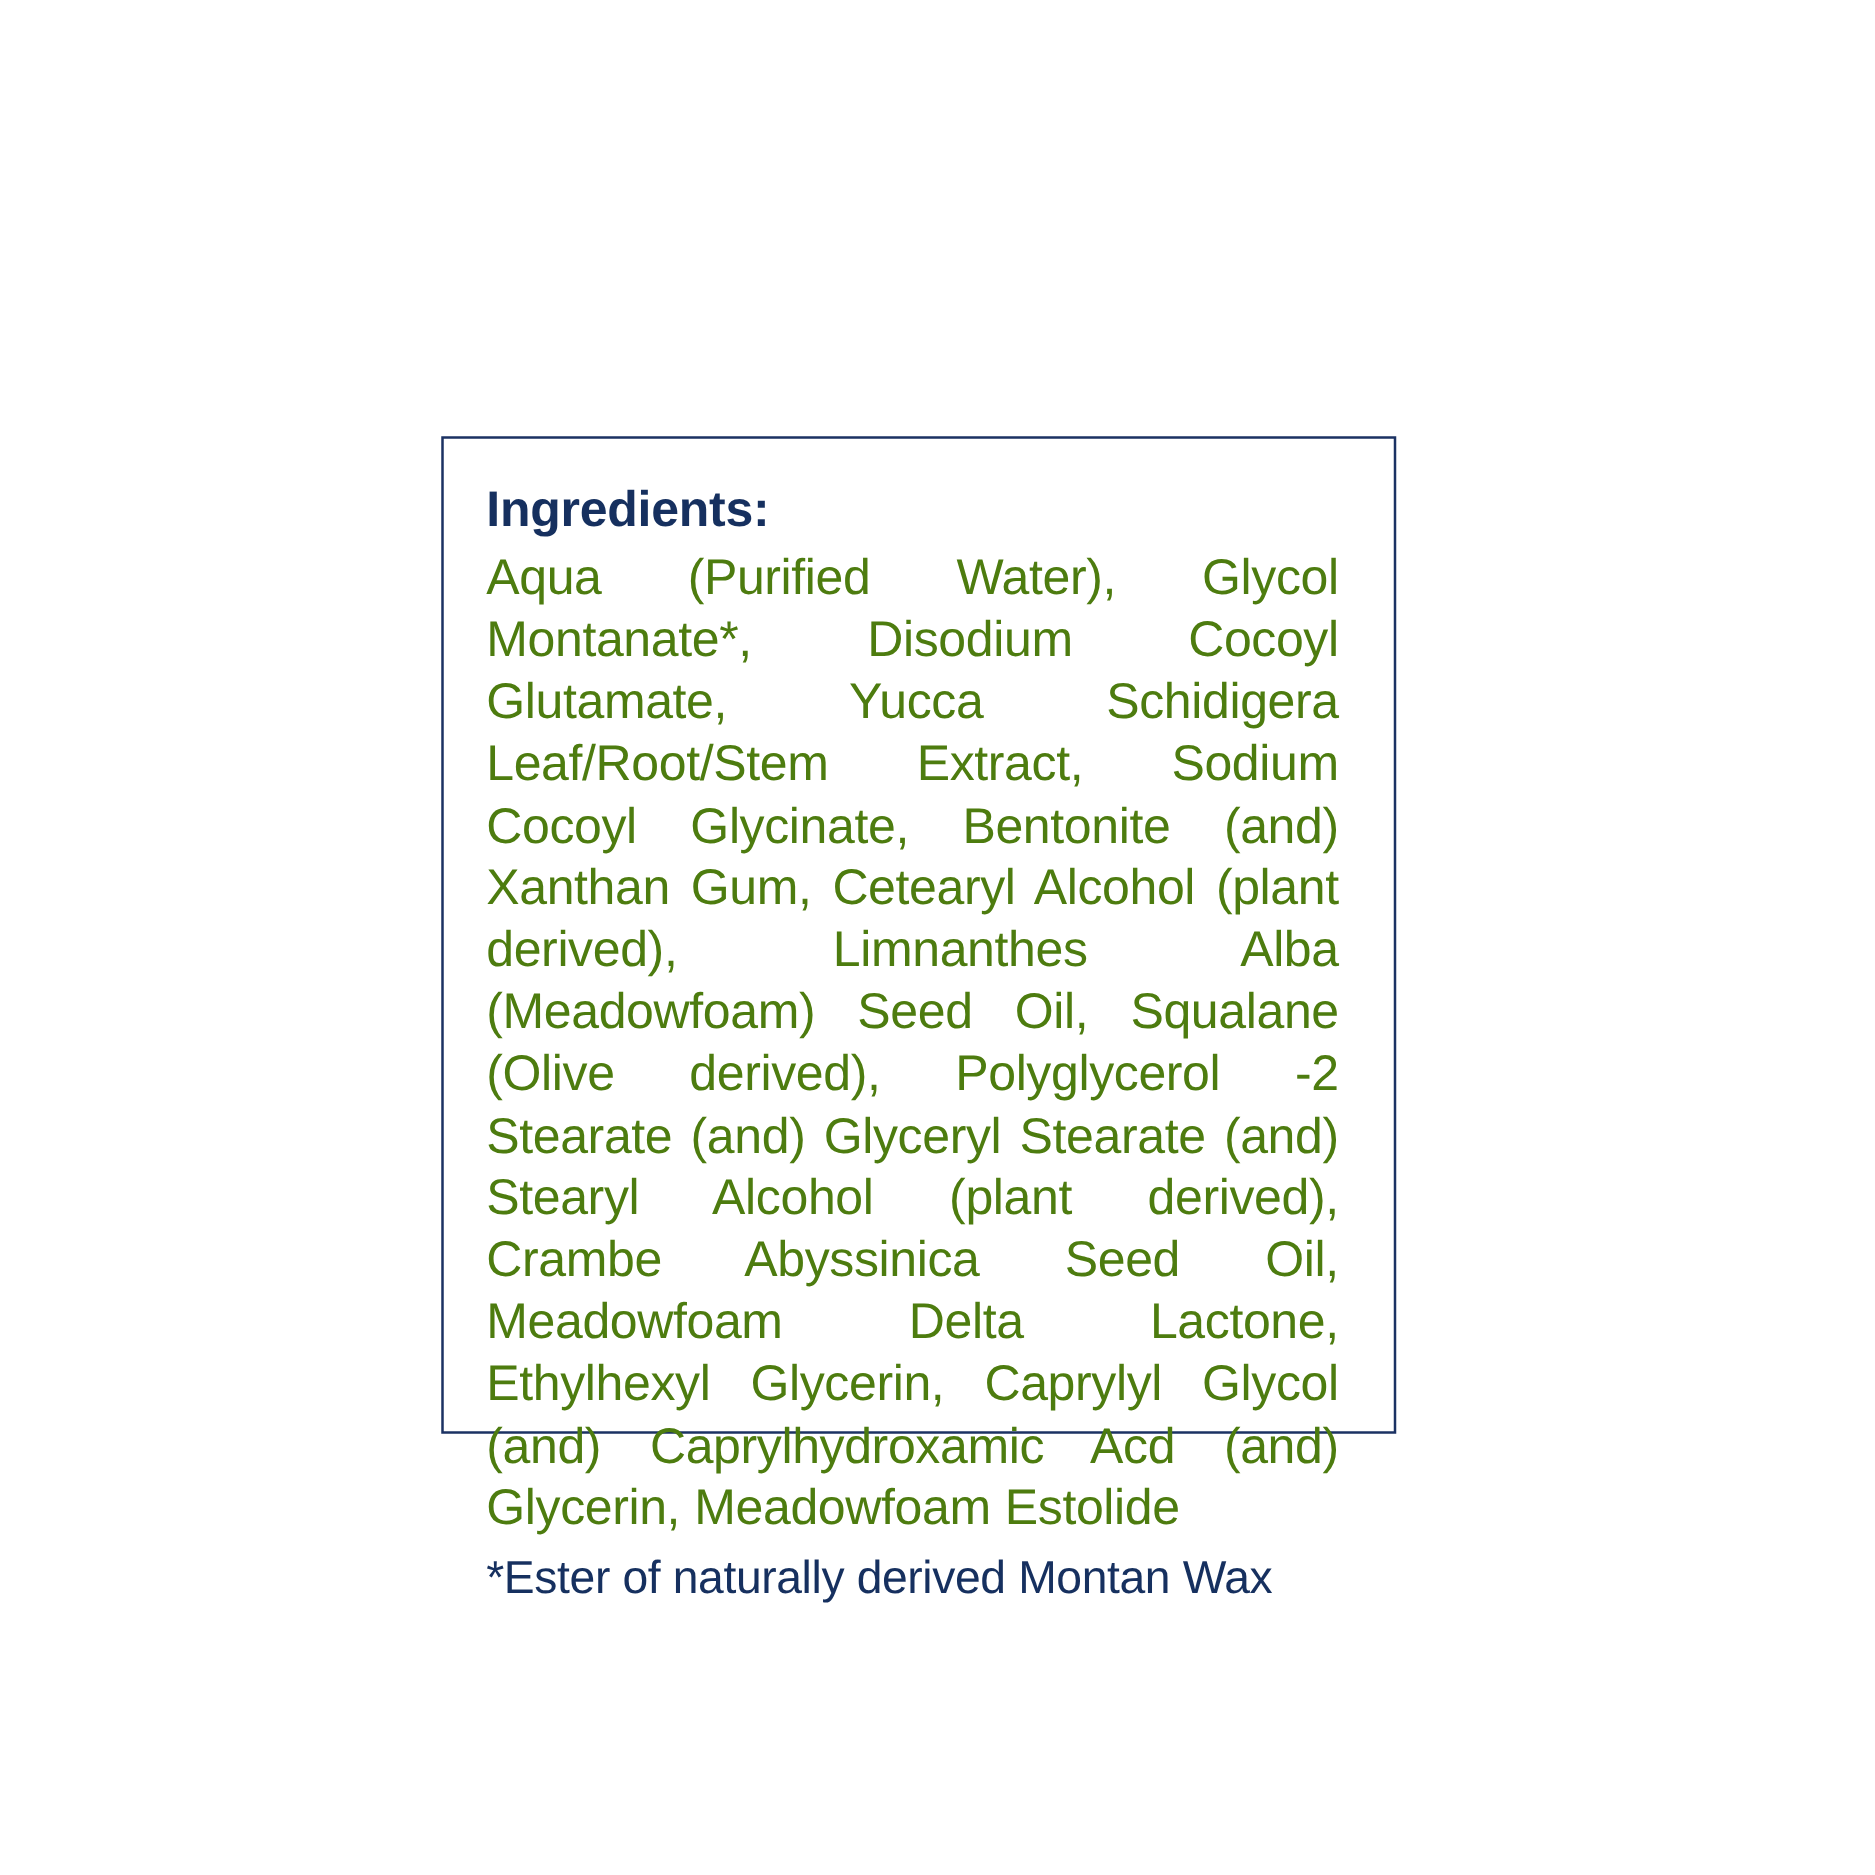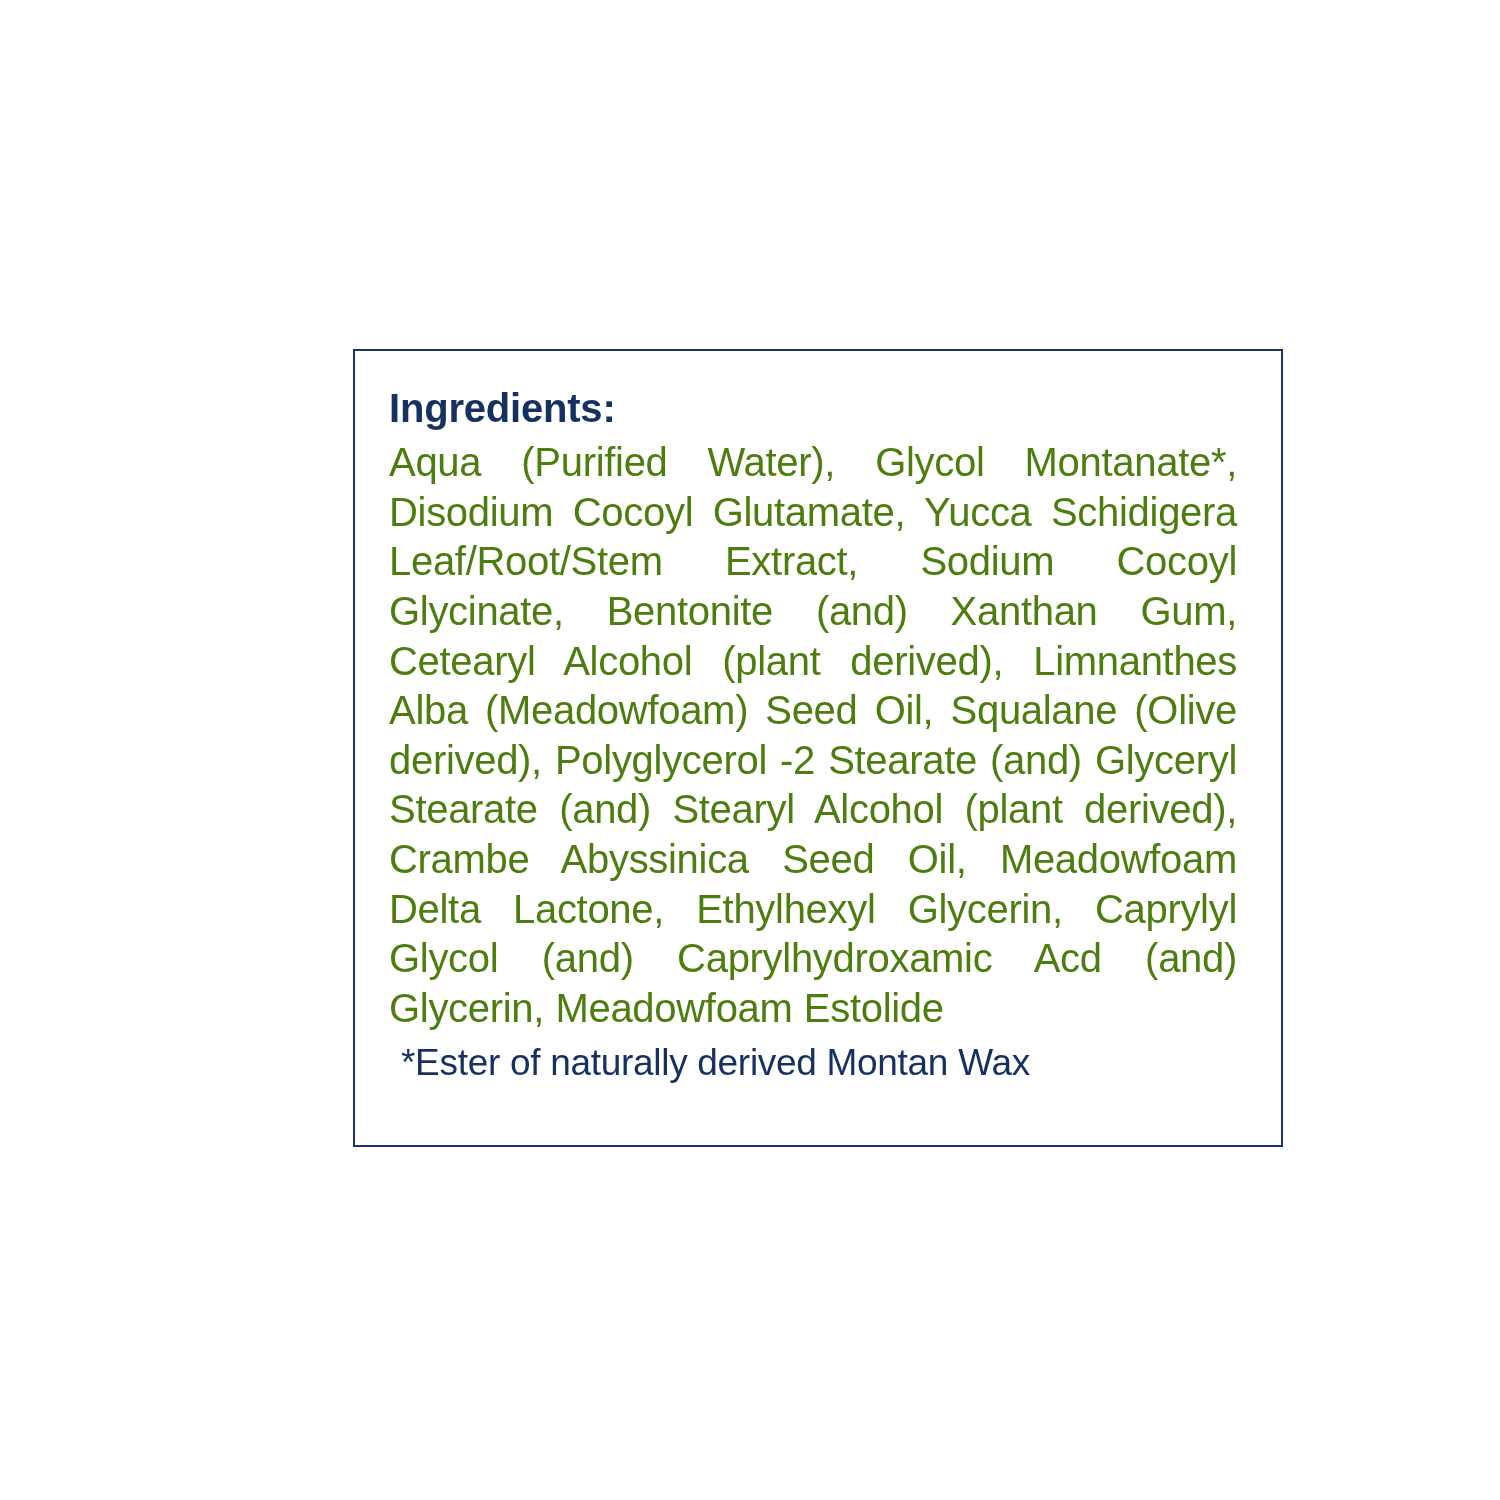--- a/index.html
+++ b/index.html
@@ -12,21 +12,21 @@
     height: 1500px;
     position: relative;
     font-family: "Liberation Sans", sans-serif;
     -webkit-font-smoothing: antialiased;
   }
 
   #ingredients-panel {
     position: absolute;
     left: 353px;
     top: 349px;
-    width: 930px;
+    width: 764px;
     height: 798px;
     box-sizing: border-box;
     border: 2px solid #1b3263;
     background: #ffffff;
     padding: 34px 44px 0 34px;
   }
 
   .heading {
     color: #16305f;
     font-size: 40px;
@@ -44,21 +44,21 @@
     text-align: justify;
     text-justify: inter-word;
     letter-spacing: -0.3px;
     word-spacing: 0.5px;
   }
 
   .footnote {
     color: #16305f;
     font-size: 37px;
     line-height: 1.28;
-    margin: 6px 0 0 12px;
+    margin: 6px 0 0 0;
     text-align: left;
     letter-spacing: -0.3px;
   }
 </style>
 </head>
 <body>
 
 <div id="ingredients-panel">
   <p class="heading">Ingredients:</p>
   <p class="body-text">Aqua (Purified Water), Glycol Montanate*, Disodium Cocoyl Glutamate, Yucca Schidigera Leaf/Root/Stem Extract, Sodium Cocoyl Glycinate, Bentonite (and) Xanthan Gum, Cetearyl Alcohol (plant derived), Limnanthes Alba (Meadowfoam) Seed Oil, Squalane (Olive derived), Polyglycerol -2 Stearate (and) Glyceryl Stearate (and) Stearyl Alcohol (plant derived), Crambe Abyssinica Seed Oil, Meadowfoam Delta Lactone, Ethylhexyl Glycerin, Caprylyl Glycol (and) Caprylhydroxamic Acd (and) Glycerin, Meadowfoam Estolide</p>

